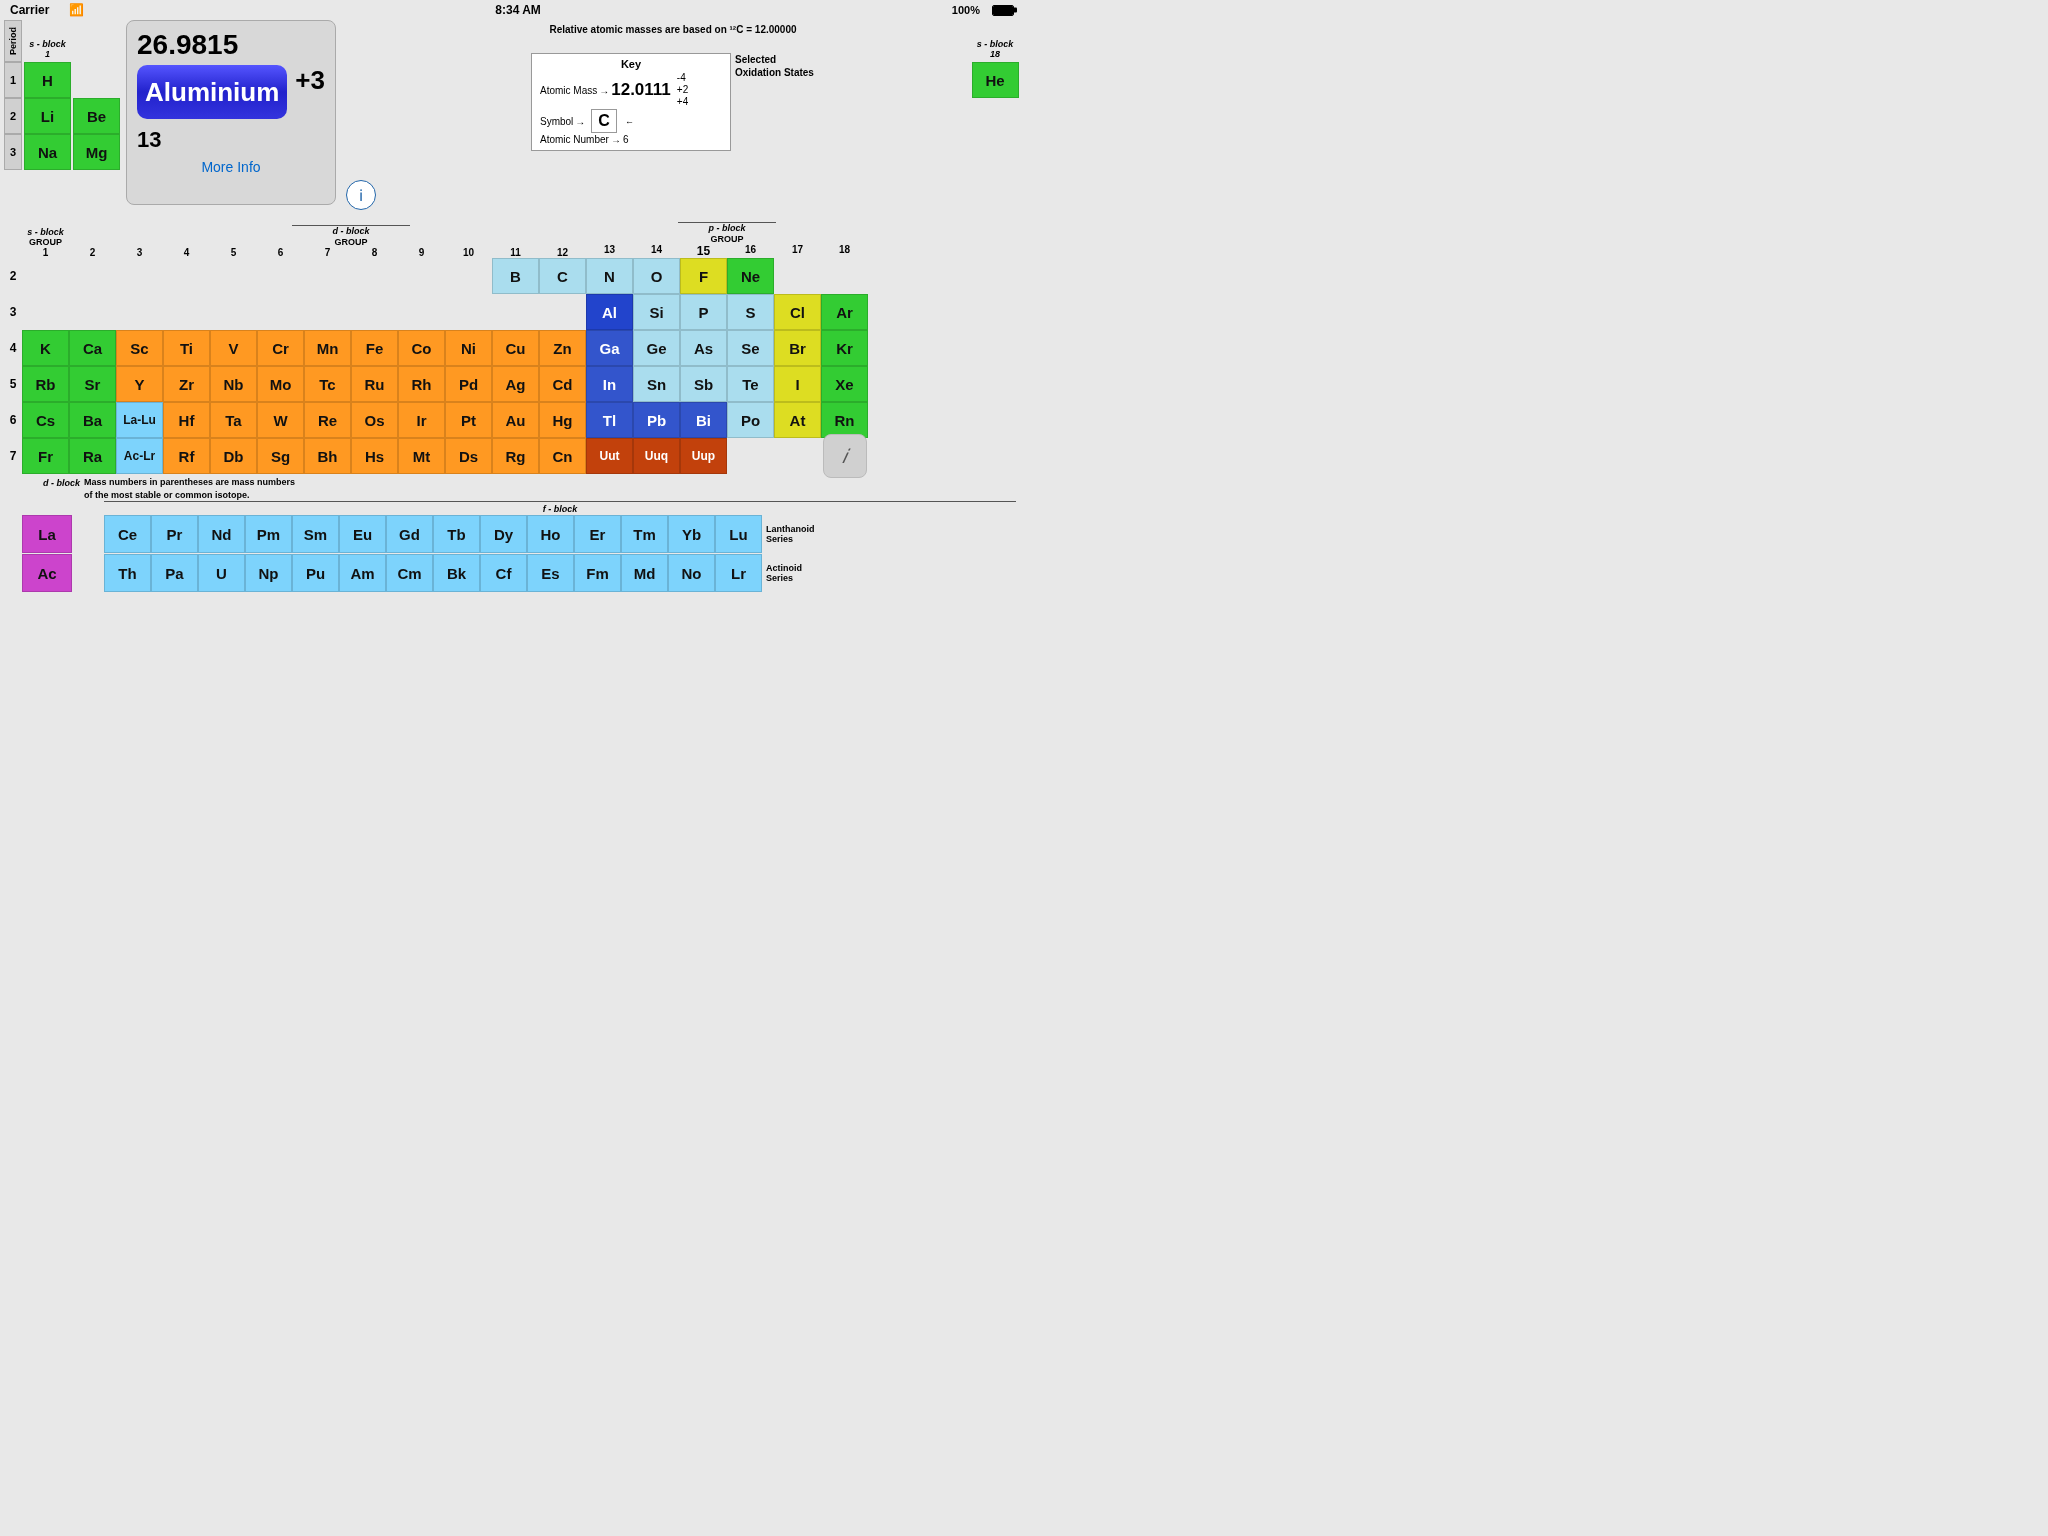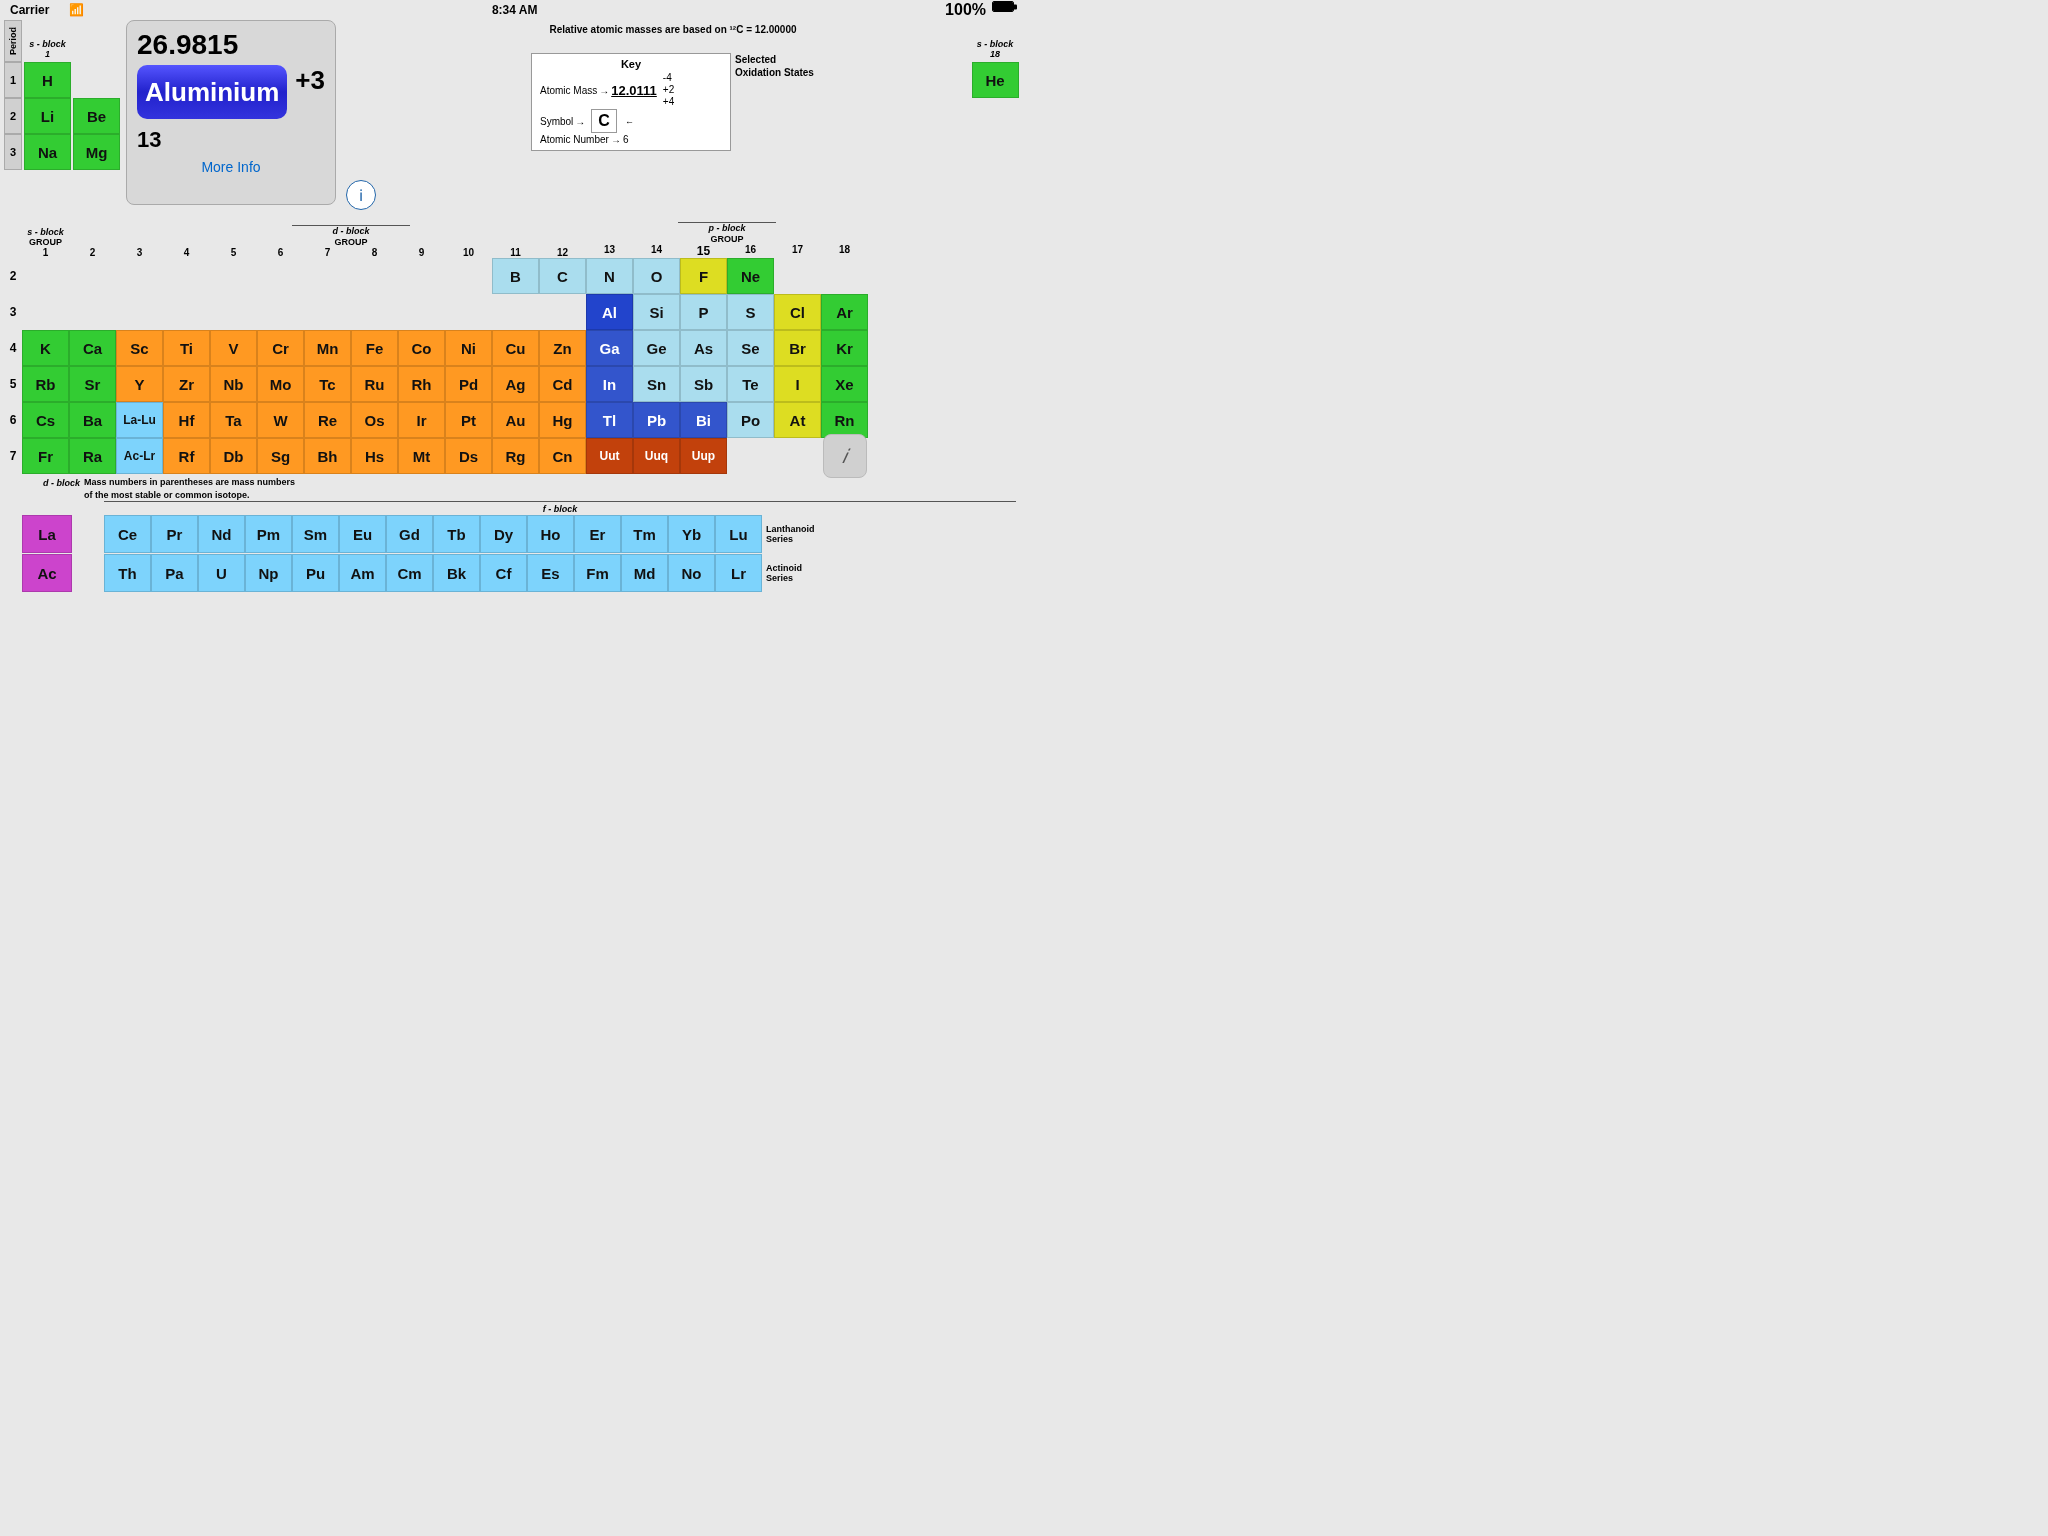--- a/index.html
+++ b/index.html
@@ -17,21 +17,21 @@
       justify-content: space-between;
       align-items: center;
       padding: 2px 10px;
       font-size: 12px;
       font-weight: bold;
       background: #e8e8e8;
       height: 20px;
     }
     #status-bar .carrier { display: flex; align-items: center; gap: 20px; }
     #status-bar .time { font-size: 12px; font-weight: bold; }
-    #status-bar .battery { display: flex; gap: 6px; font-size: 16px; }
+    #status-bar .battery { display: flex; align-items: center; gap: 12px; font-size: 11px; }
     .battery-bar {
       width: 22px; height: 11px; border: 1.5px solid #000; border-radius: 2px; position: relative; display: inline-block;
     }
     .battery-bar::after { content: ''; position: absolute; right: -4px; top: 50%; transform: translateY(-50%); width: 3px; height: 5px; background: #000; border-radius: 0 1px 1px 0; }
     .battery-fill { width: 100%; height: 100%; background: #000; border-radius: 1px; }
 
     
     #main {
       display: flex;
       flex-direction: column;
@@ -314,21 +314,21 @@
     </div>
 
     <div id="key-section" style="flex:1; display:flex; flex-direction:column; align-items:center; padding:4px 2px;">
       <div id="atomic-mass-note" style="font-size:10px; font-weight:bold; text-align:center; margin-bottom:18px;">Relative atomic masses are based on ¹²C = 12.00000</div>
       <div style="display:flex; align-items:flex-start;">
         <div id="key-box" style="border:1px solid #999; padding:4px 8px; background:white; font-size:10px; width:200px;">
           <div class="key-title">Key</div>
           <div class="key-row">
             <span>Atomic Mass</span>
             <span style="margin:0 2px;">→</span>
-            <span style="font-weight:bold; font-size:13px;text-decoration:underline;">12.0111</span>
+            <span style="font-weight:bold; font-size:17px;">12.0111</span>
             <span style="margin-left:6px; font-size:10px; line-height:1.2;">-4<br>+2<br>+4</span>
           </div>
           <div class="key-row">
             <span>Symbol</span>
             <span style="margin:0 2px;">→</span>
             <span class="key-c-box">C</span>
             <span style="font-size:9px; margin-left:4px;">←</span>
           </div>
           <div class="key-row">
             <span>Atomic Number</span>

